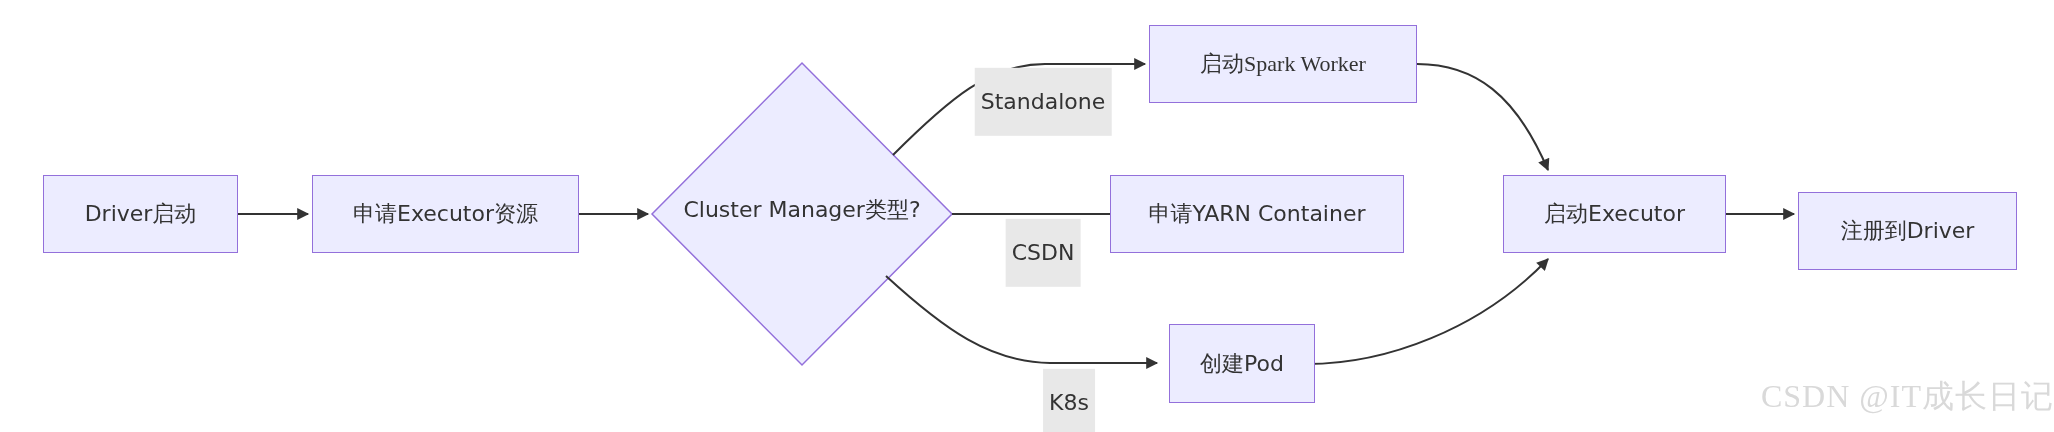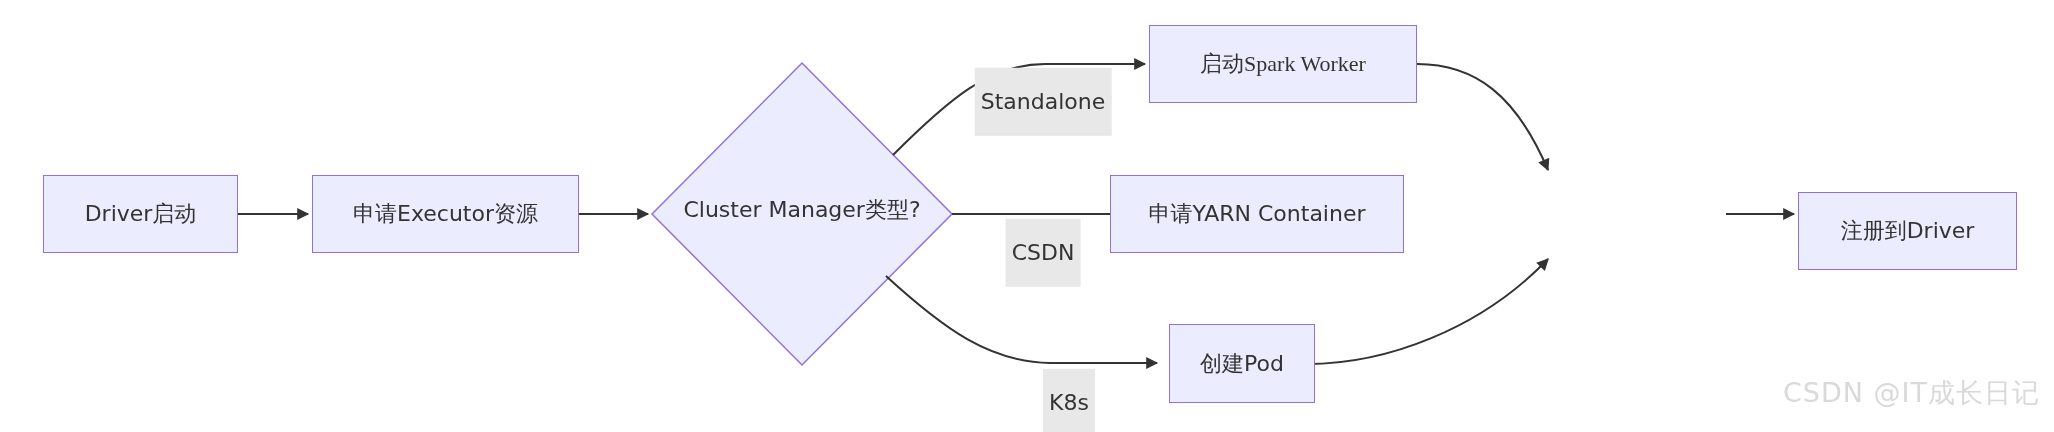--- a/index.html
+++ b/index.html
@@ -44,27 +44,28 @@
     background:var(--edge-label-bg);
     color:var(--text);
     font-size:22px;
     line-height:1.2;
     padding:21px 6px;
     white-space:nowrap;
     margin-top:39px;
   }
   .watermark{
     position:absolute;
-    right:14px;
+    right:0;
     top:375px;
-    font-size:27px;
+    font-size:32px;
     color:var(--watermark);
     text-shadow:1px 1px 0 #ffffff;
     letter-spacing:1px;
     white-space:nowrap;
+    font-family:Liberation Serif, serif;
   }
   .edge-path{stroke:var(--edge);stroke-width:2;fill:none;}
   .diamond-shape{fill:var(--node-fill);stroke:var(--node-border);stroke-width:1.5;}
 </style>
 </head>
 <body>
 
 <div id="canvas">
 
   <svg id="edges" viewBox="0 0 2054 432" xmlns="http://www.w3.org/2000/svg">
@@ -91,20 +92,21 @@
   <div class="node" style="left:312px;top:175px;width:267px;height:78px;">申请Executor资源</div>
 
   <div class="diamond-label" style="left:652px;top:171px;width:300px;height:78px;">Cluster Manager类型?</div>
 
   <div class="node" style="left:1149px;top:25px;width:268px;height:78px;font-family:Liberation Serif, serif;">启动Spark Worker</div>
 
   <div class="node" style="left:1086px;top:175px;width:294px;height:78px;margin-left:24px;">申请YARN Container</div>
 
   <div class="node" style="left:1161px;top:324px;width:146px;height:79px;margin-left:8px;">创建Pod</div>
 
+  <div class="node" style="left:1503px;top:175px;width:223px;height:78px;">启动Executor</div>
 
   <div class="node" style="left:1798px;top:192px;width:219px;height:78px;">注册到Driver</div>
 
   <div class="edge-label" style="left:1043px;top:63px;">Standalone</div>
 
   <div class="edge-label" style="left:1043px;top:214px;">CSDN</div>
 
   <div class="edge-label" style="left:1069px;top:364px;">K8s</div>
 
   <div class="watermark">CSDN @IT成长日记</div>

